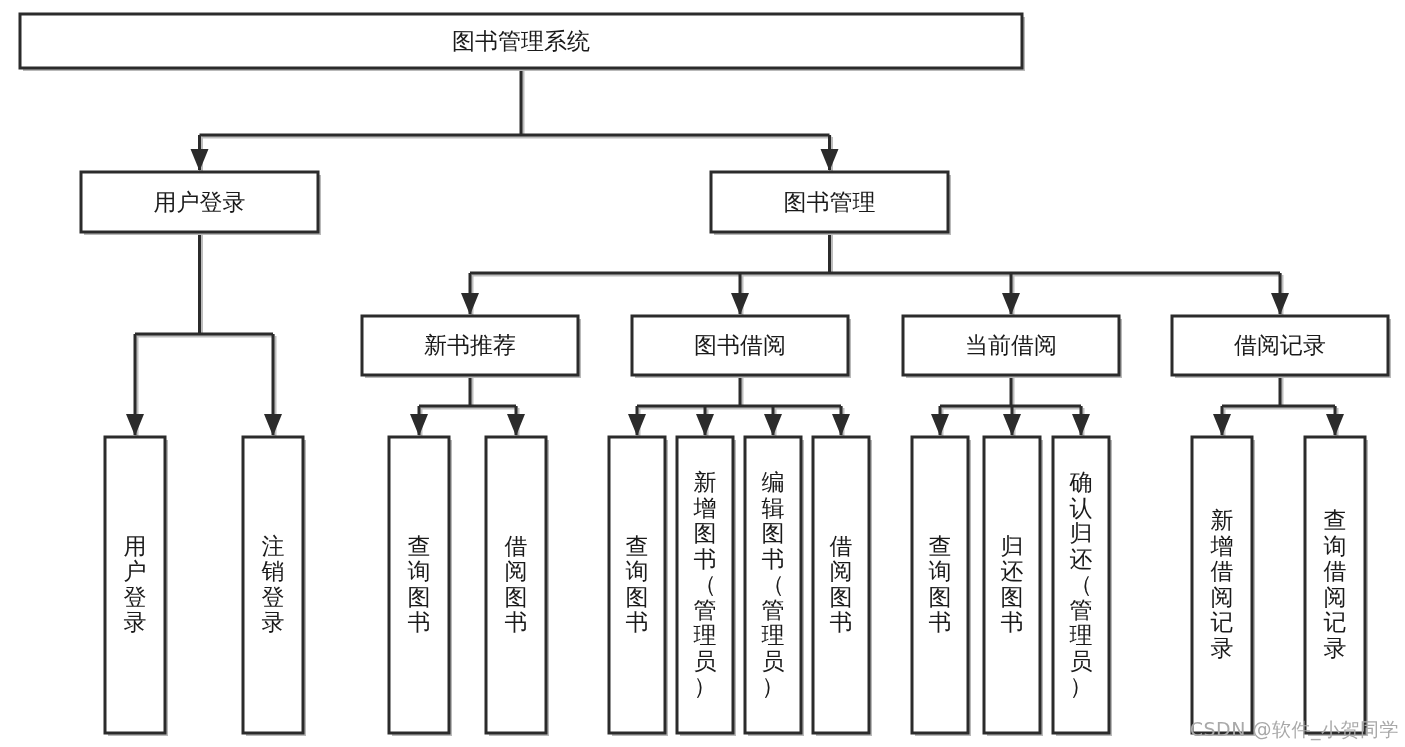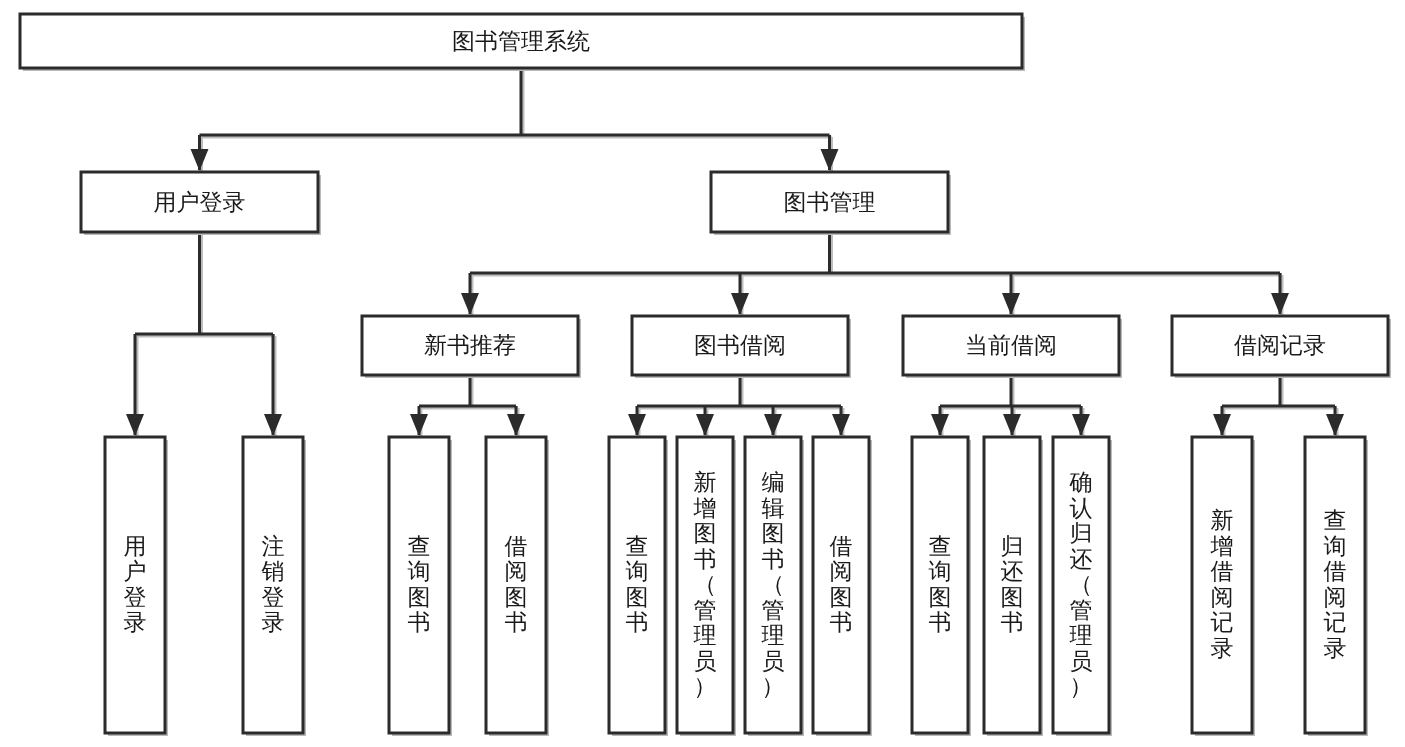--- a/index.html
+++ b/index.html
@@ -229,13 +229,14 @@
           <rect class="node-rect" x="1192" y="437" width="60" height="296"></rect>
           <text class="leaf-label" x="1222" y="528.39"><tspan x="1222" dy="0">新</tspan><tspan x="1222" dy="25.5">增</tspan><tspan x="1222" dy="25.5">借</tspan><tspan x="1222" dy="25.5">阅</tspan><tspan x="1222" dy="25.5">记</tspan><tspan x="1222" dy="25.5">录</tspan></text>
         </g>
         <g>
           <rect class="node-rect-shadow" x="1308" y="440" width="60" height="296"></rect>
           <rect class="node-rect" x="1305" y="437" width="60" height="296"></rect>
           <text class="leaf-label" x="1335" y="528.39"><tspan x="1335" dy="0">查</tspan><tspan x="1335" dy="25.5">询</tspan><tspan x="1335" dy="25.5">借</tspan><tspan x="1335" dy="25.5">阅</tspan><tspan x="1335" dy="25.5">记</tspan><tspan x="1335" dy="25.5">录</tspan></text>
         </g>
       </g>
   </svg>
+  <div class="watermark">CSDN @软件_小贺同学</div>
 </div>
 
 </body></html>

